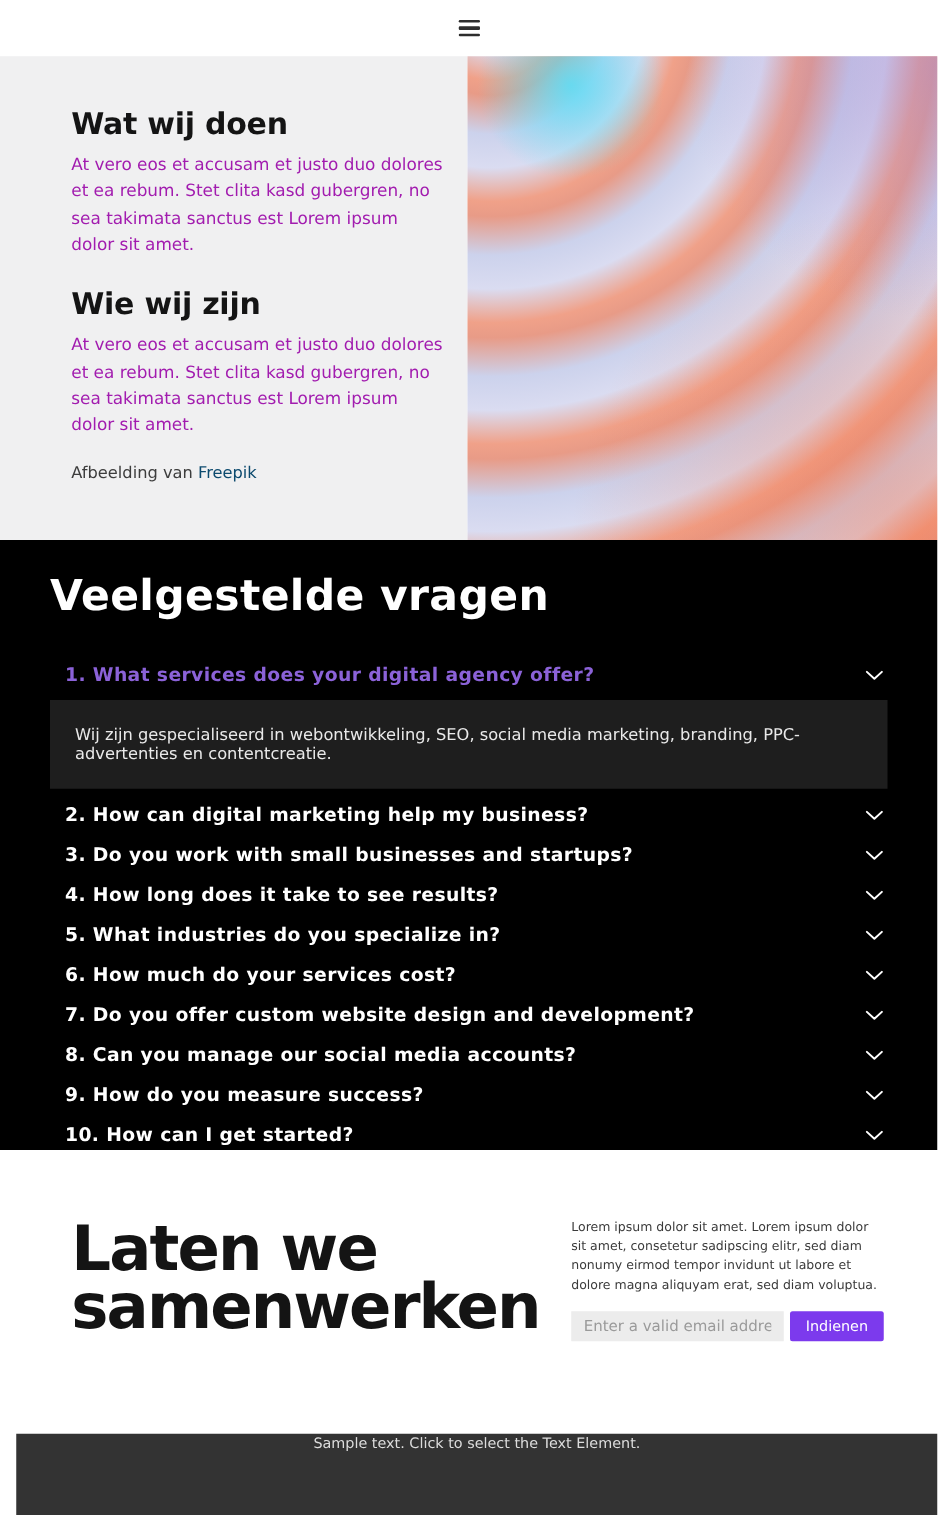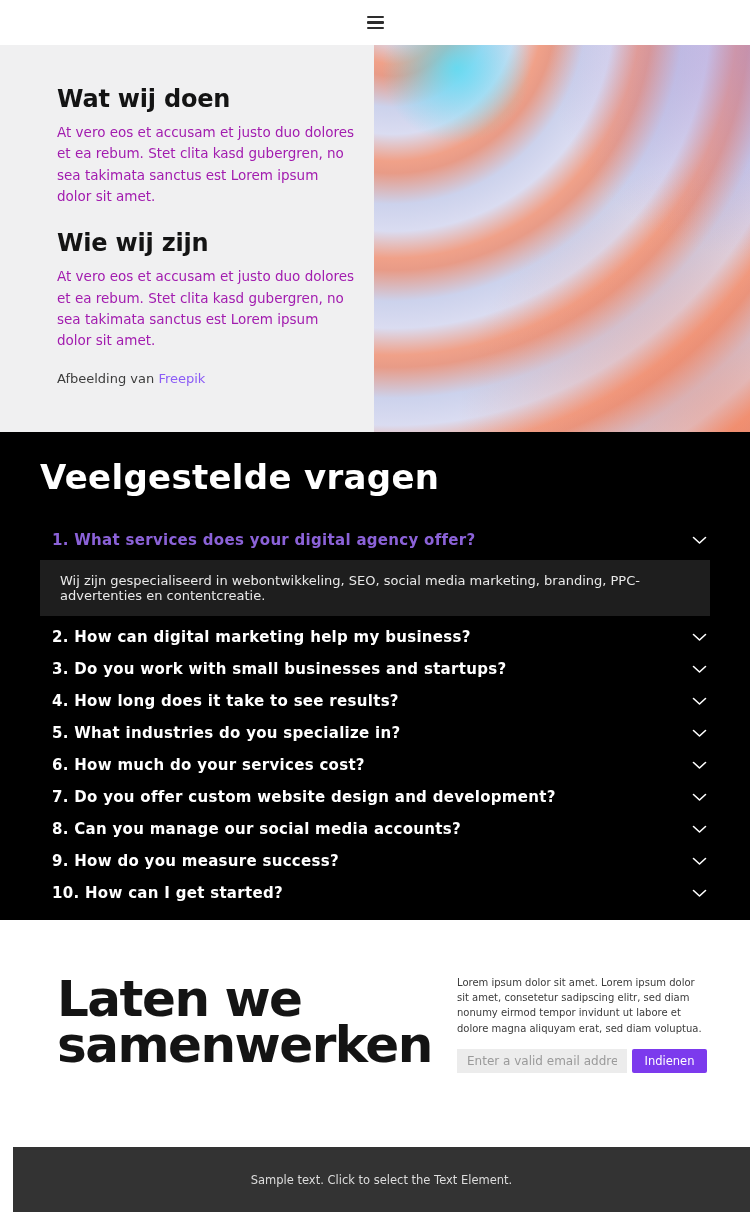--- a/index.html
+++ b/index.html
@@ -63,21 +63,21 @@
     line-height: 1.58;
     color: #a21caf;
     max-width: 302px;
   }
   .hero-credit {
     margin: 19px 0 0;
     font-size: 13px;
     color: #3d3d3d;
   }
   .hero-credit a {
-    color: #8b5cf6;
+    color: #0c4a6e;
     text-decoration: none;
     cursor: pointer;
   }
   .hero-image {
     flex: 1;
     background:
       radial-gradient(circle at 22% 6%, rgba(85,222,246,0.85) 0%, rgba(85,222,246,0) 16%),
       radial-gradient(circle at 100% 2%, rgba(164,136,208,0.50) 0%, rgba(164,136,208,0) 38%),
       radial-gradient(circle at 95% 100%, rgba(242,122,84,0.48) 0%, rgba(242,122,84,0) 52%),
       repeating-radial-gradient(circle 900px at 5% -9%,
@@ -120,21 +120,21 @@
   }
   .chev polyline {
     fill: none;
     stroke: #ffffff;
     stroke-width: 1.6;
     stroke-linecap: round;
     stroke-linejoin: round;
   }
   .faq-answer {
     background: #1e1e1e;
-    height: 56px;
+    height: 71px;
     margin: 4px 0 5px;
     padding: 0 20px;
     display: flex;
     align-items: center;
     font-size: 13px;
     color: #e9e9e9;
   }
 
   
   .cta {
@@ -184,21 +184,20 @@
     font-size: 11.5px;
     font-family: "DejaVu Sans", "Liberation Sans", sans-serif;
     cursor: pointer;
   }
 
   
   .footer {
     height: 65px;
     background: #333333;
     display: flex;
-    align-items: center;
     justify-content: center;
     margin-left: 13px;
   }
   .footer-text {
     font-size: 11.5px;
     color: #dddddd;
     cursor: pointer;
   }
 </style>
 </head>

